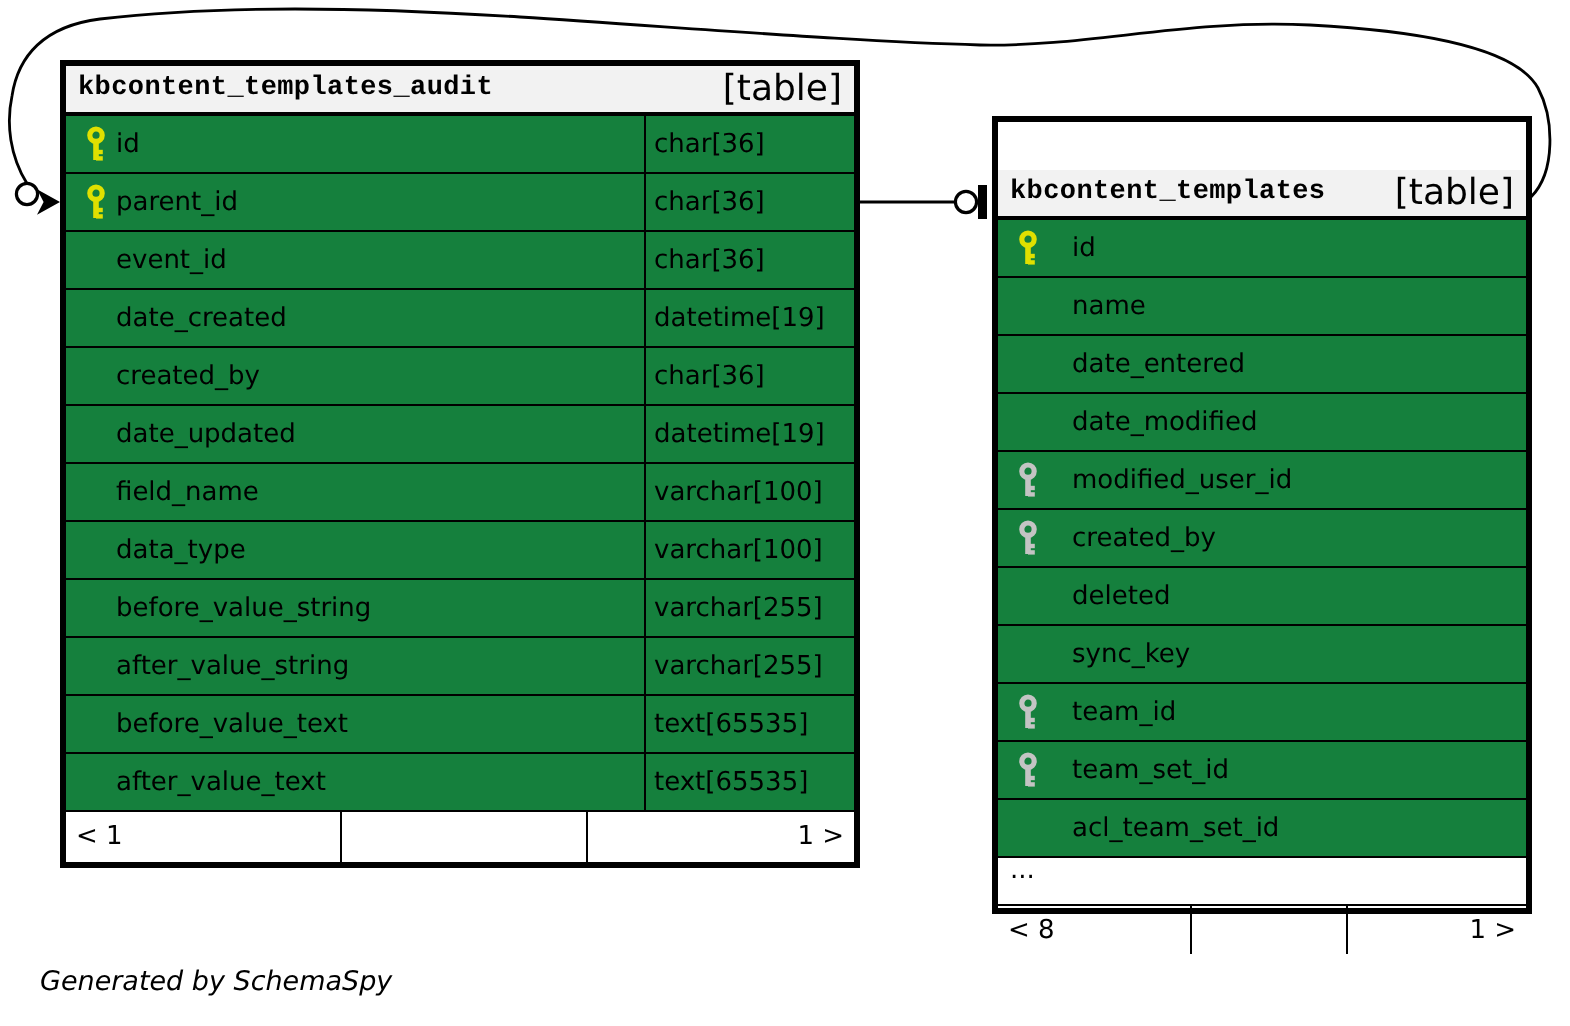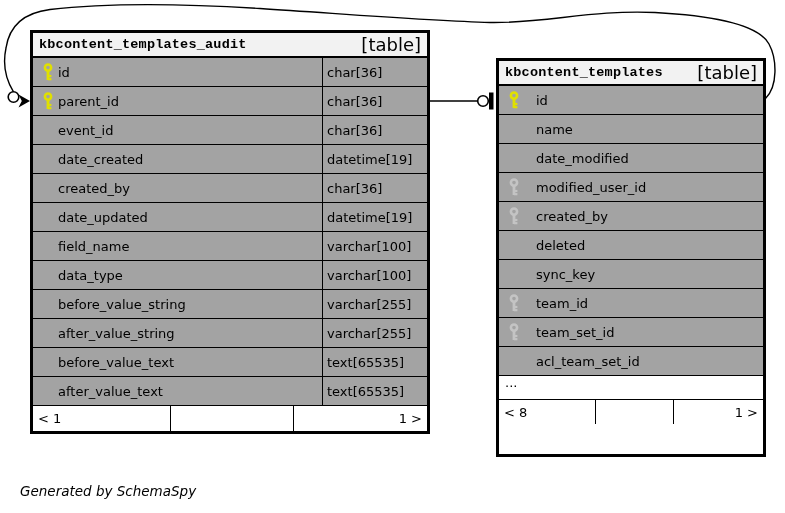--- a/index.html
+++ b/index.html
@@ -14,21 +14,21 @@
     font-size:13px;
   }
   .table-header{
     height:23px;border-bottom:2px solid #000;background:#f2f2f2;
     display:flex;justify-content:space-between;align-items:center;padding:0 6px;
   }
   .table-title{font-weight:bold;font-size:13.5px;letter-spacing:0.2px;font-family:Liberation Mono, monospace;}
   .table-badge{font-size:18px;}
   .row{
     position:relative;height:28px;border-bottom:1px solid #000;
-    display:flex;align-items:center;background:#a3a3a3;
+    display:flex;align-items:center;background:#15803d;
   }
   .name-cell{height:100%;display:flex;align-items:center;box-sizing:border-box;}
   .type-cell{
     height:100%;display:flex;align-items:center;box-sizing:border-box;
     border-left:1px solid #000;padding-left:4px;flex:1;
   }
   .key-slot{position:absolute;left:9px;top:5px;width:12px;height:18px;}
   .t0 .name-cell{width:289px;padding-left:25px;}
   .t1 .name-cell{width:100%;padding-left:37px;}
   .ellipsis-row{
@@ -145,37 +145,41 @@
       </div>
     </div>
   <div class="table-footer">
     <div class="footer-cell fc-left">&lt; 1</div>
     <div class="footer-cell fc-mid"></div>
     <div class="footer-cell fc-right">1 &gt;</div>
   </div>
 </div>
 
 <div class="schema-table t1" style="left:496px;top:58px;width:270px;height:399px;">
-  <div class="table-header" style="background: rgb(242, 242, 242);">
+  <div class="table-header" style="background: rgb(242, 242, 242); margin-top: 24px;">
     <span class="table-title">kbcontent_templates</span>
     <span class="table-badge">[table]</span>
   </div>
   <div>
       <div class="row">
         <span class="key-slot"><svg width="12" height="18" viewBox="0 0 12 18">
             <circle cx="6" cy="4.6" r="3.1" fill="none" stroke="#e0e000" stroke-width="2.6"></circle>
             <line x1="6" y1="7.6" x2="6" y2="17" stroke="#e0e000" stroke-width="2.8"></line>
             <line x1="6" y1="13" x2="9.4" y2="13" stroke="#e0e000" stroke-width="2.2"></line>
             <line x1="6" y1="16.2" x2="9.4" y2="16.2" stroke="#e0e000" stroke-width="2.2"></line>
           </svg></span>
         <div class="name-cell">id</div>
       </div>
       <div class="row">
         <span class="key-slot"></span>
         <div class="name-cell">name</div>
+      </div>
+      <div class="row">
+        <span class="key-slot"></span>
+        <div class="name-cell">date_entered</div>
       </div>
       <div class="row">
         <span class="key-slot"></span>
         <div class="name-cell">date_modified</div>
       </div>
       <div class="row">
         <span class="key-slot"><svg width="12" height="18" viewBox="0 0 12 18">
             <circle cx="6" cy="4.6" r="3.1" fill="none" stroke="#c4c4c4" stroke-width="2.6"></circle>
             <line x1="6" y1="7.6" x2="6" y2="17" stroke="#c4c4c4" stroke-width="2.8"></line>
             <line x1="6" y1="13" x2="9.4" y2="13" stroke="#c4c4c4" stroke-width="2.2"></line>

